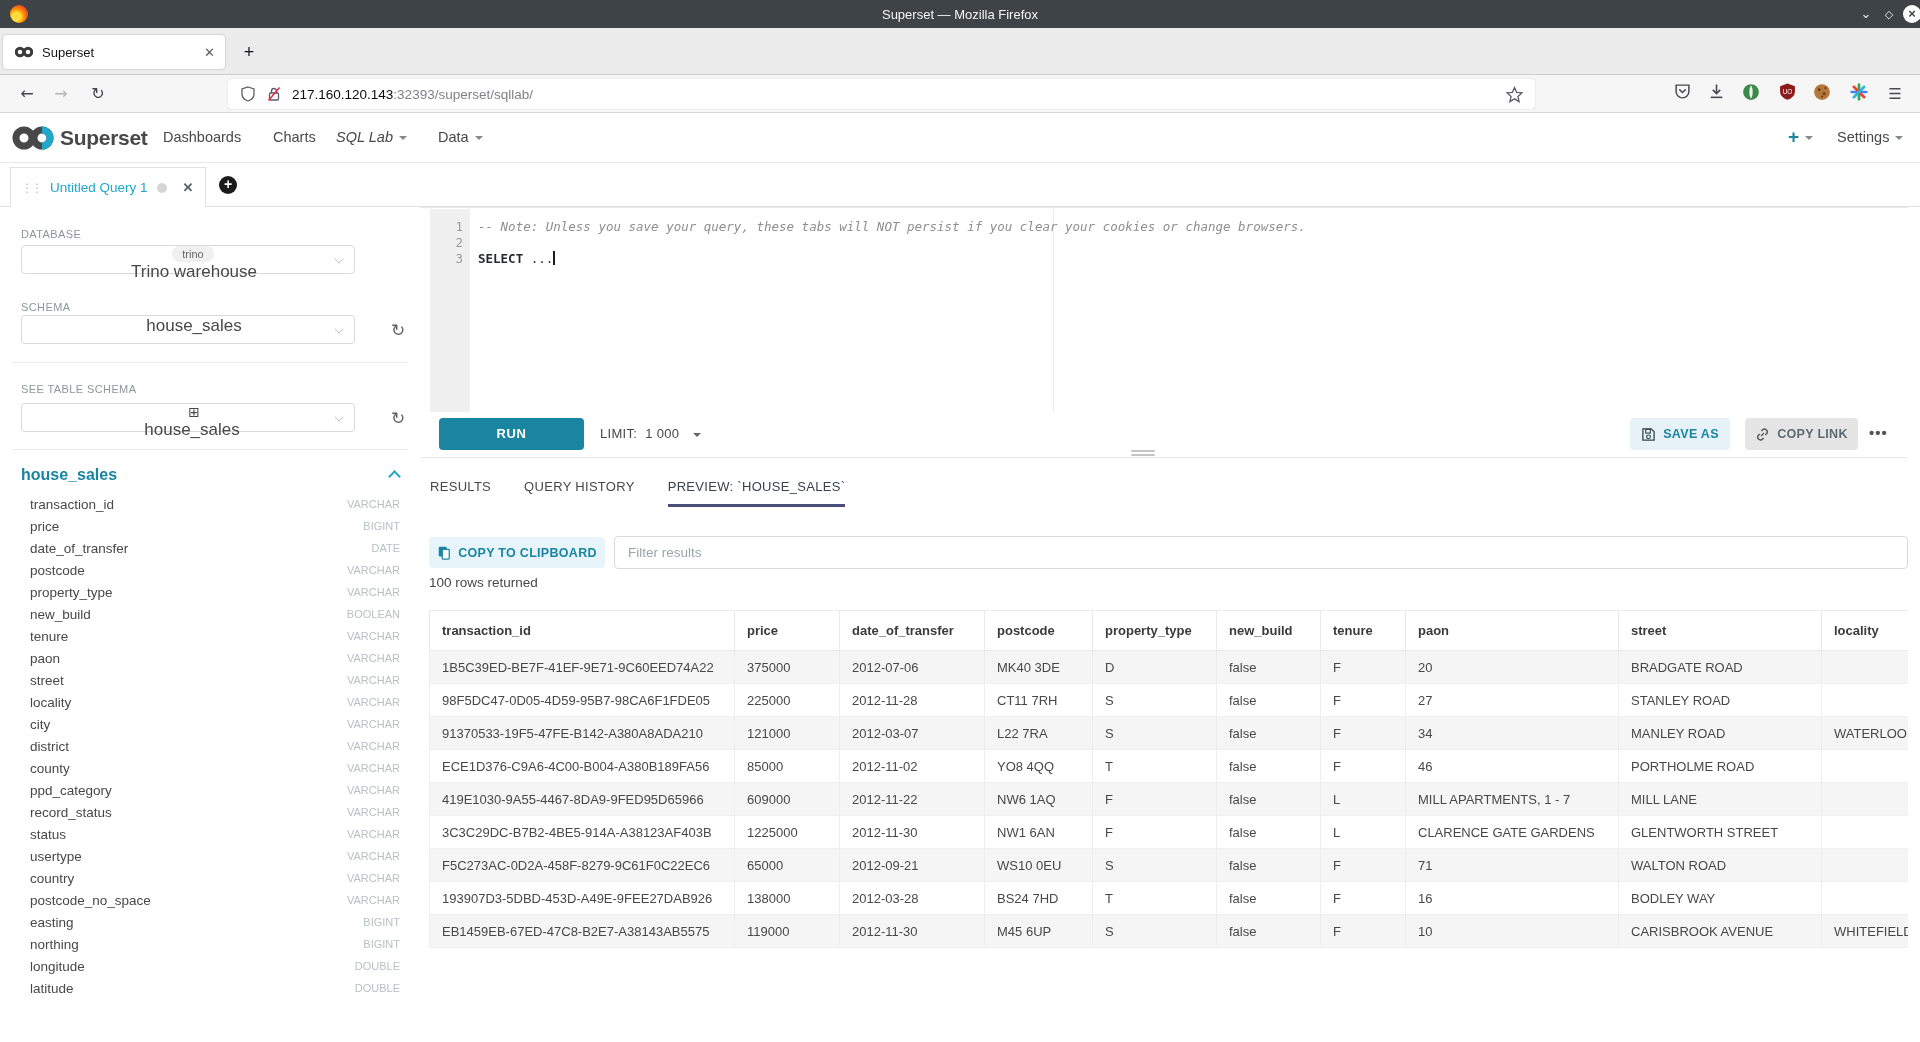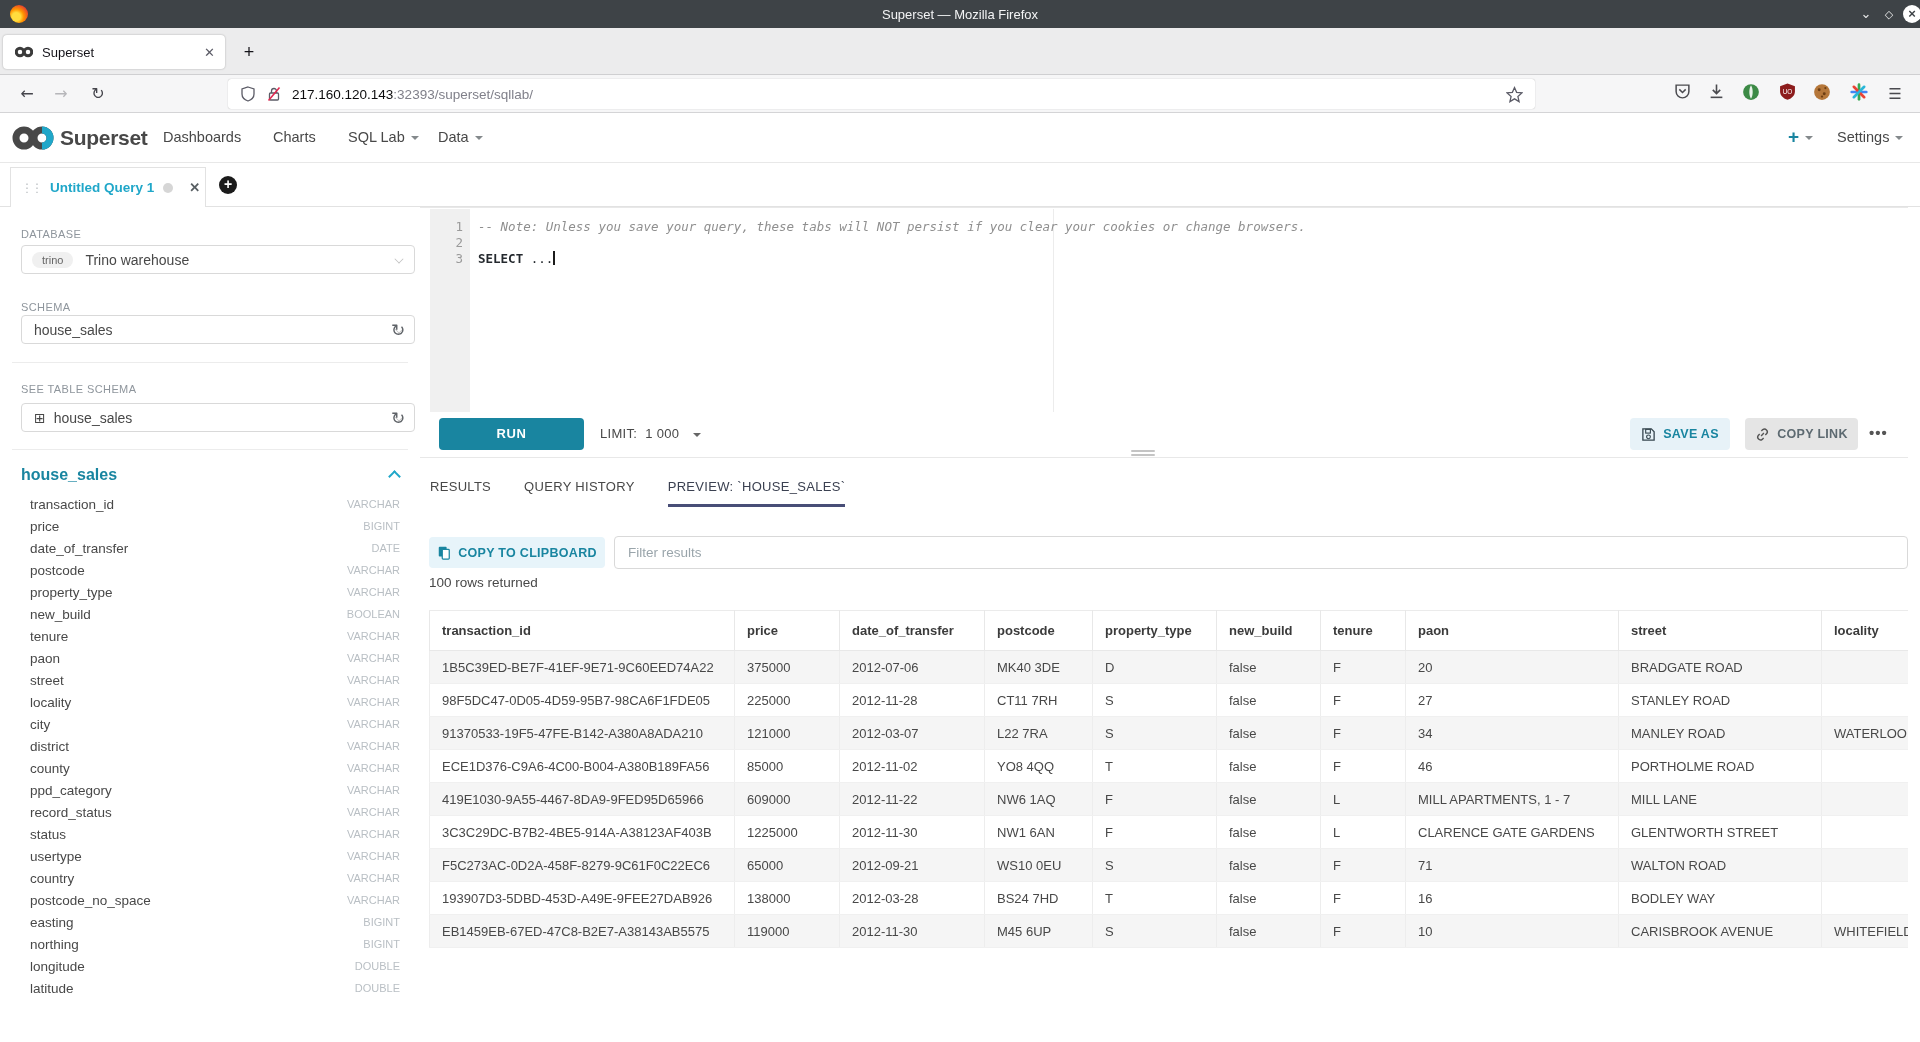--- a/index.html
+++ b/index.html
@@ -49,36 +49,36 @@
     border-right:4px solid transparent; border-top:4px solid #84898c; vertical-align:middle; margin-left:6px; }
   #nav-plus { position:absolute; left:1788px; top:13px; color:#1985a0; font-size:19px; font-weight:bold; }
   #nav-settings { position:absolute; left:1837px; top:16px; font-size:14.5px; color:#484848; }
 
   
   #qtabstrip { position:absolute; left:0; top:163px; width:1920px; height:44px; background:#fff;
     border-bottom:1px solid #e2e2e2; }
   #qtab { position:absolute; left:10px; top:4px; width:196px; height:40px; background:#fff;
     border:1px solid #e2e2e2; border-bottom:none; display:flex; align-items:center; }
   #qtab .drag { color:#b9bdc1; font-size:12px; margin-left:10px; letter-spacing:-2px; }
-  #qtab .ttl { color:#20a7c9; font-size:13.5px; margin-left:9px;font-weight:bold; }
+  #qtab .ttl { color:#20a7c9; font-size:13.5px; margin-left:9px; }
   #qtab .dot { width:10px; height:10px; border-radius:50%; background:#d6d6d6; margin-left:9px; }
   #qtab .x { color:#585f63; font-size:13px; font-weight:bold; margin-left:16px; }
   #qtab-add { position:absolute; left:219px; top:13px; width:18px; height:18px; border-radius:50%;
     background:#1b1b1b; color:#fff; font-size:14px; line-height:17px; text-align:center; font-weight:bold; }
 
   
   #sidebar { position:absolute; left:0; top:207px; width:420px; height:835px; background:#fff; }
   .sb-label { position:absolute; left:21px; font-size:11px; color:#8e959c; letter-spacing:.4px; }
-  .sb-select { position:absolute; left:21px; width:394px; height:29px; border:1px solid #d9d9d9;
-    border-radius:4px; background:#fff; display:flex; align-items:center; }
+  .sb-select { position:absolute; left:21px; width:334px; height:29px; border:1px solid #d9d9d9;
+    border-radius:4px; background:#fff; display:flex; align-items:center;flex-direction:column; }
   .sb-select .chev { position:absolute; right:11px; top:12px; width:8px; height:8px;
     border-right:1.5px solid #bfbfbf; border-bottom:1.5px solid #bfbfbf; transform:rotate(45deg) scale(.8);
     top:9px; }
   .pill { background:#f0f0f0; border-radius:9px; font-size:11px; color:#666; padding:2px 10px; margin-left:10px; }
-  .sel-txt { font-size:14px; color:#484848; margin-left:12px; }
+  .sel-txt { font-size:17px; color:#484848; margin-left:12px; }
   .refresh { position:absolute; left:388px; width:20px; height:20px; color:#5f6368; font-size:17px;
     line-height:20px; text-align:center; font-family:"DejaVu Sans", sans-serif; }
   .sb-divider { position:absolute; left:12px; width:396px; height:1px; background:#ececec; }
   #tbl-heading { position:absolute; left:21px; top:466px; font-size:16px; font-weight:bold; color:#1985a0; }
   #tbl-collapse { position:absolute; left:390px; top:470px; width:9px; height:9px;
     border-left:2px solid #20a7c9; border-top:2px solid #20a7c9; transform:rotate(45deg); }
   #col-list { position:absolute; left:30px; top:493px; width:370px; }
   .col-row { height:22px; display:flex; justify-content:space-between; align-items:center; }
   .col-row .cn { font-size:13.5px; color:#484848; }
   .col-row .ct { font-size:11px; color:#b9bfc4; }
@@ -231,21 +231,21 @@
     <div id="brand">
       <svg width="42" height="26" viewBox="0 0 42 26">
         <circle cx="12" cy="13" r="8" fill="none" stroke="#484848" stroke-width="7"></circle>
         <circle cx="30" cy="13" r="8" fill="none" stroke="#484848" stroke-width="7"></circle>
         <path d="M30 5 a8 8 0 0 1 0 16" fill="none" stroke="#20a7c9" stroke-width="7"></path>
       </svg>
       <span class="nm">Superset</span>
     </div>
     <span class="nav-item" style="left:163px;text-align:right;">Dashboards</span>
     <span class="nav-item" style="left:273px;">Charts</span>
-    <span class="nav-item" style="left:348px;"><span>SQL Lab</span><span class="caret"></span></span>
+    <span class="nav-item" style="left:336px;font-style:italic;"><span>SQL Lab</span><span class="caret"></span></span>
     <span class="nav-item" style="left:438px;"><span>Data</span><span class="caret"></span></span>
     <span id="nav-plus"><span>+</span><span class="caret"></span></span>
     <span id="nav-settings"><span>Settings</span><span class="caret"></span></span>
   </div>
 
   <div id="qtabstrip">
     <div id="qtab">
       <span class="drag">⋮⋮</span>
       <span class="ttl">Untitled Query 1</span>
       <span class="dot"></span>

